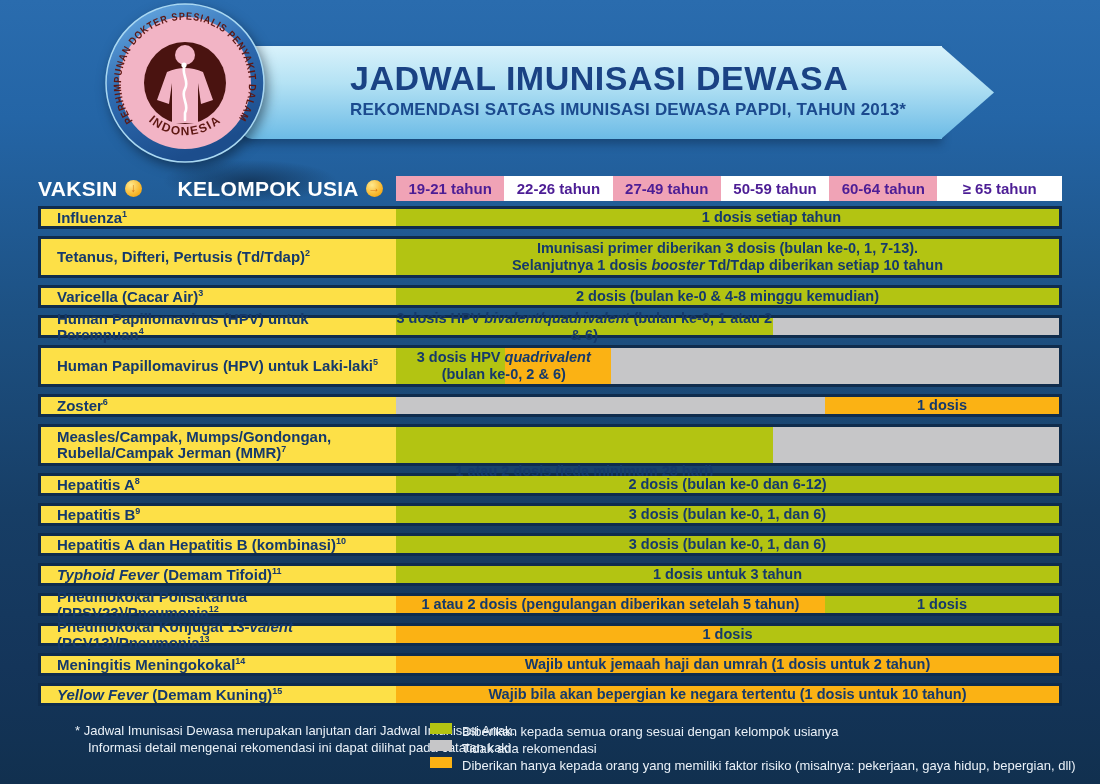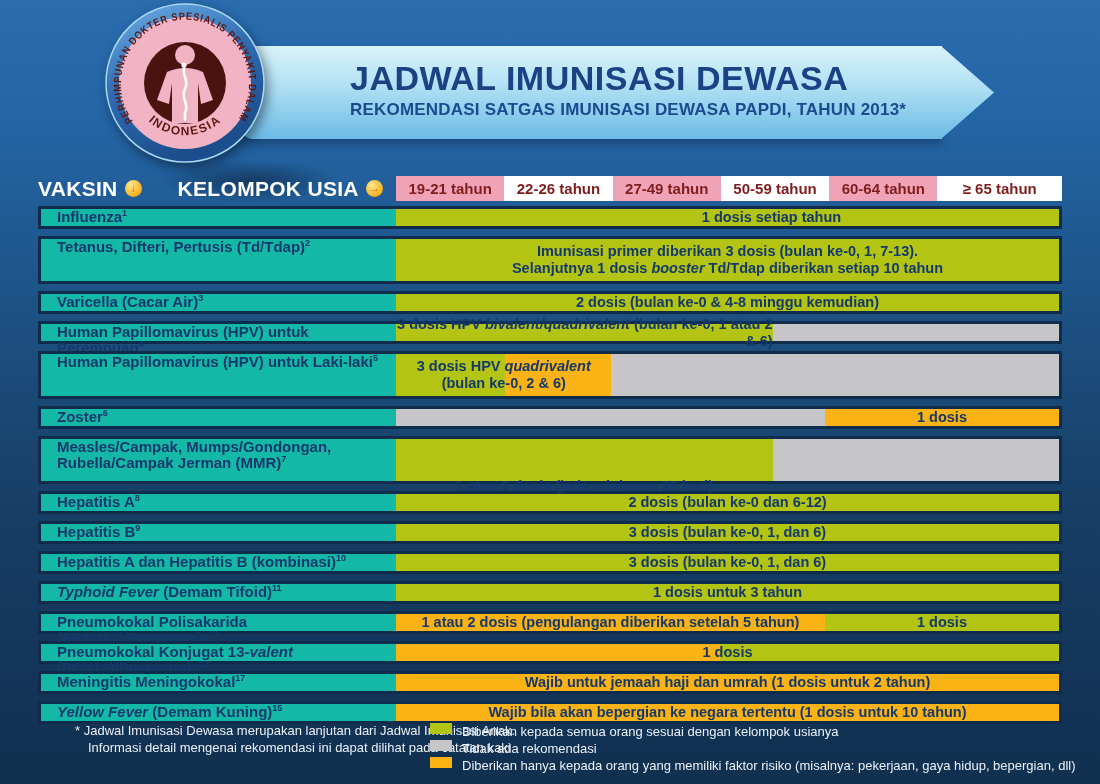--- a/index.html
+++ b/index.html
@@ -25,31 +25,31 @@
 
   
   .hdr{position:absolute;top:176px;left:38px;width:1024px;height:25px;display:flex;z-index:1;}
   .hdr-left{width:358px;min-width:358px;display:flex;align-items:center;}
   .hdr-label{color:#ffffff;font-weight:bold;font-size:21px;letter-spacing:.3px;}
   .circle-icon{display:inline-block;width:17px;height:17px;border-radius:50%;margin-left:7px;
     background:radial-gradient(circle at 35% 30%,#ffe98e,#f7af1e 70%,#ef9b12);
     color:#d97410;font-weight:bold;font-size:12px;line-height:17px;text-align:center;}
   .ki{margin-left:36px;}
   .agecells{flex:1;display:flex;}
-  .agecell{flex:1;text-align:center;line-height:25px;font-size:15px;font-weight:bold;color:#7f1d1d;background:#ffffff;}
+  .agecell{flex:1;text-align:center;line-height:25px;font-size:15px;font-weight:bold;color:#4c1d95;background:#ffffff;}
   .agecell.pink{background:#f0a3b6;}
   .agecell:last-child{flex:1.15;}
 
   
   .rows{position:absolute;top:206px;left:38px;width:1024px;display:flex;flex-direction:column;gap:7px;}
   .vrow{display:flex;height:23px;box-sizing:border-box;border:3px solid #0f2c4d;background:#ffffff;}
-  .vrow.tall{height:48px;}
-  .vlabel{width:355px;min-width:355px;box-sizing:border-box;background:#14b8a6;color:#15396b;
+  .vrow.tall{height:42px;}
+  .vlabel{width:355px;min-width:355px;box-sizing:border-box;background:#fde047;color:#15396b;
     font-weight:bold;font-size:15px;line-height:16px;padding-left:16px;
-    display:flex;flex-direction:column;justify-content:flex-start;}
+    display:flex;flex-direction:column;justify-content:center;}
   .vlabel em{font-style:italic;}
   sup{font-size:9px;line-height:0;vertical-align:super;}
   .vbar{flex:1;position:relative;display:flex;}
   .seg{height:100%;}
   .vtext{position:absolute;top:0;height:100%;display:flex;flex-direction:column;justify-content:center;
     text-align:center;color:#15396b;font-weight:bold;font-size:14.5px;line-height:17px;}
   .vtext em{font-style:italic;}
 
   
   .footnote{position:absolute;left:75px;top:722px;color:#eaf1f8;font-size:13px;line-height:17px;}
@@ -152,21 +152,21 @@
           </div>
         </div>
       </div>
       <div class="vrow">
         <div class="vlabel">
           <div><span>Human Papillomavirus (HPV) untuk Perempuan</span><sup>4</sup></div>
         </div>
         <div class="vbar">
           <div class="seg" style="width: 56.8%; background: rgb(179, 196, 18);"></div>
           <div class="seg" style="width: 43.2%; background: rgb(198, 198, 200);"></div>
-          <div class="vtext" style="left: 0%; width: 56.8%; text-align: right;">
+          <div class="vtext" style="left: 0%; width: 56.8%;">
             <div><span>3 dosis HPV </span><em>bivalent/quadrivalent</em><span> (bulan ke-0, 1 atau 2 &amp; 6)</span></div>
           </div>
         </div>
       </div>
       <div class="vrow tall">
         <div class="vlabel">
           <div><span>Human Papillomavirus (HPV) untuk Laki-laki</span><sup>5</sup></div>
         </div>
         <div class="vbar">
           <div class="seg" style="width: 16.4%; background: rgb(179, 196, 18);"></div>
@@ -269,21 +269,21 @@
         <div class="vbar">
           <div class="seg" style="width: 48.8%; background: rgb(251, 178, 20);"></div>
           <div class="seg" style="width: 51.2%; background: rgb(179, 196, 18);"></div>
           <div class="vtext" style="left: 0%; width: 100%;">
             <div><span>1 dosis</span></div>
           </div>
         </div>
       </div>
       <div class="vrow">
         <div class="vlabel">
-          <div><span>Meningitis Meningokokal</span><sup>17</sup></div>
+          <div><span>Meningitis Meningokokal</span><sup>14</sup></div>
         </div>
         <div class="vbar">
           <div class="seg" style="width: 100%; background: rgb(251, 178, 20);"></div>
           <div class="vtext" style="left: 0%; width: 100%;">
             <div><span>Wajib untuk jemaah haji dan umrah (1 dosis untuk 2 tahun)</span></div>
           </div>
         </div>
       </div>
       <div class="vrow">
         <div class="vlabel">

